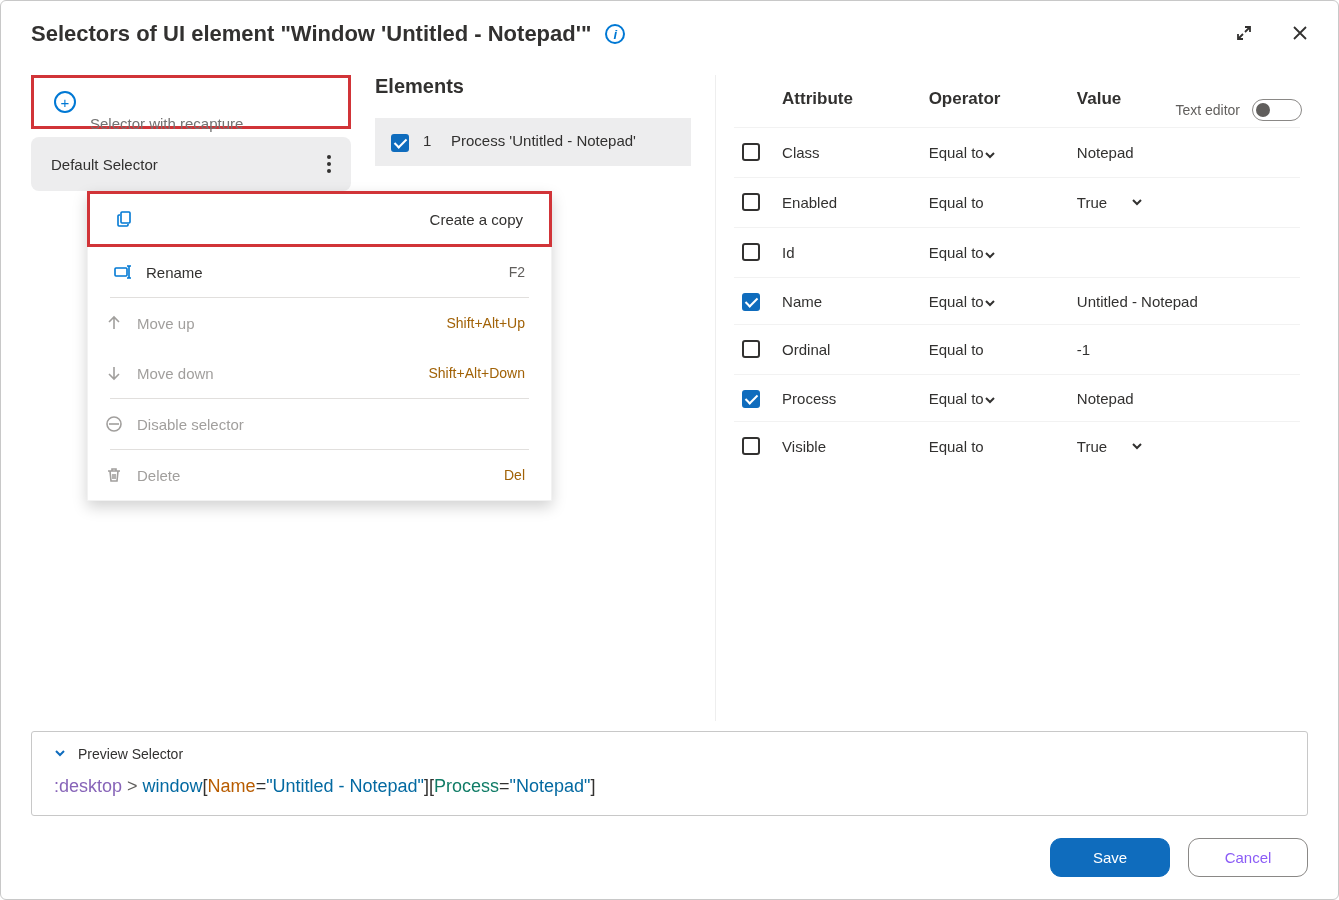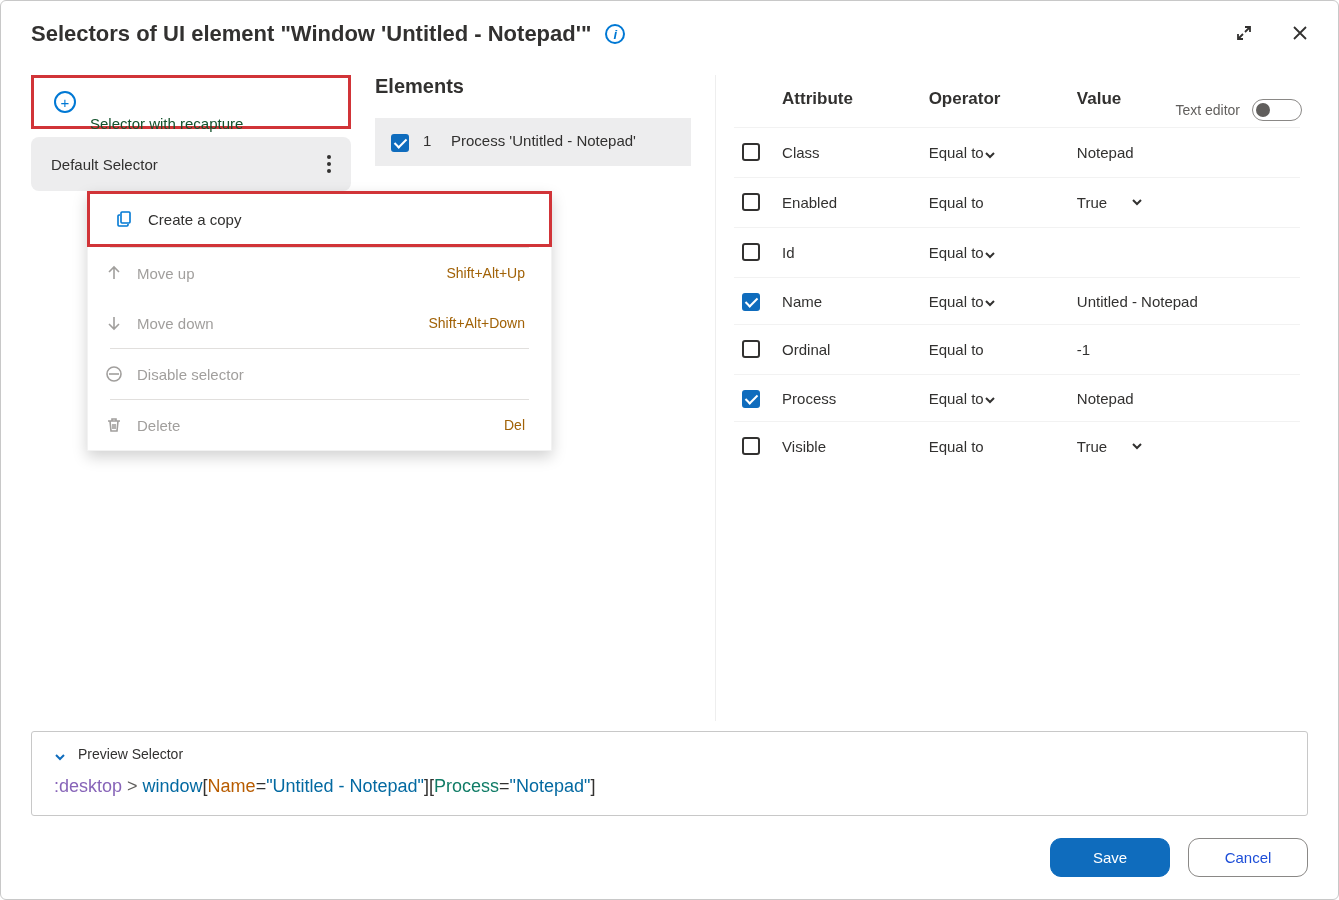--- a/index.html
+++ b/index.html
@@ -76,21 +76,21 @@
     font-size: 15px;
   }
   .recapture-btn .plus {
     width: 22px; height: 22px;
     border: 2px solid #0078d4;
     border-radius: 50%;
     display: inline-flex; align-items:center; justify-content:center;
     color:#0078d4;
     font-weight:400;
   }
-  .recapture-label { color: #14532d; margin-top: 42px; }
+  .recapture-label { color: #737373; margin-top: 42px; }
 
   .selectors-section-title {
     font-size: 20px;
     font-weight: 600;
     margin-bottom: 20px;
   }
   .text-editor-row{
     display:flex; align-items:center; gap:12px;
     position:absolute; top:98px; right:36px;
     color:#605e5c;
@@ -137,21 +137,21 @@
     cursor:pointer;
   }
   .context-menu .menu-item.disabled { color:#a19f9d; cursor:default;padding-left:17px;}
   .context-menu .menu-item .shortcut { margin-left:auto; color:#605e5c; font-size:14px;}
   .context-menu .menu-item.disabled .shortcut{color:#a16207;}
   .context-menu hr { border:none; border-top:1px solid #e1dfdd; margin:0 22px;}
   .menu-icon{width:18px; display:inline-flex;}
   
   
   .context-menu {border:none; box-shadow:0 6px 14px rgba(0,0,0,0.18);}
-  .context-menu .menu-item.first { border:3px solid #d13438; }
+  .context-menu .menu-item.first { border:3px solid #d13438;justify-content:space-between; }
   .context-menu .rest-wrap{ border-left:1px solid rgba(0,0,0,0.05); border-right:1px solid rgba(0,0,0,0.05); border-bottom:1px solid rgba(0,0,0,0.05);}
 
   .elements-list {
     margin-top: 18px;
   }
   .element-row {
     background:#ededee;
     display:flex; align-items:flex-start; gap:14px;
     padding:14px 16px;
     font-size:15px;
@@ -184,36 +184,36 @@
   .op-cell { display:flex; align-items:center; }
   .chev { width:12px;height:12px; }
   .chev svg{width:12px;height:12px;stroke:#323130;fill:none;stroke-width:2;}
   .val-chev{margin-left:24px;}
 
   .preview {
     border:1px solid #c8c8c8; border-radius:3px;
     padding: 14px 22px 18px 22px;
     margin-top: 10px;
   }
-  .preview-header{ display:flex; align-items:flex-end; gap:12px; color:#323130; font-size:14px;}
+  .preview-header{ display:flex; align-items:flex-start; gap:12px; color:#323130; font-size:14px;}
   .preview-header .chev svg{stroke:#0f6cbd;}
   .preview-code{ margin-top:14px; font-size:18px; font-family:"Segoe UI",Arial,sans-serif;}
   .c-purple{color:#8764b8;}
   .c-blue{color:#0369a1;}
   .c-brown{color:#b85c00;}
   .c-teal{color:#107c66;}
   .c-gray{color:#605e5c;}
   .c-black{color:#323130;}
 
   .footer{
     display:flex; justify-content:flex-end; gap:18px; margin-top:22px;
   }
   .btn{ padding:10px 26px; font-size:15px; border-radius:11px; cursor:pointer; min-width:120px; text-align:center;}
   .btn-primary{ background:#0f6cbd; color:#fff; border:1px solid #0f6cbd;}
-  .btn-secondary{ background:#fff; color:#1d4ed8; border:1px solid #8a8886;}
+  .btn-secondary{ background:#fff; color:#8b5cf6; border:1px solid #8a8886;}
 
   .mid-col .elements-list{margin-top:0;}
   .right-col{border-left:1px solid #eee; padding-left:18px;}
 
 </style>
 </head>
 <body>
 
 <div class="dialog">
 
@@ -262,20 +262,30 @@
         <div class="menu-item first">
           <span class="menu-icon">
             <svg width="18" height="18" viewBox="0 0 18 18" fill="none" stroke="#0078d4" stroke-width="1.6">
                 <rect x="5" y="2" width="9" height="11" rx="1"></rect>
                 <path d="M4 5H3a1 1 0 0 0-1 1v9a1 1 0 0 0 1 1h8a1 1 0 0 0 1-1v-1"></path>
               </svg>
           </span>
           <span>Create a copy</span>
         </div>
         <div class="rest-wrap">
+          <div class="menu-item">
+            <span class="menu-icon">
+              <svg width="18" height="18" viewBox="0 0 18 18" fill="none" stroke="#0078d4" stroke-width="1.6">
+                  <rect x="1" y="5" width="12" height="8" rx="1"></rect>
+                  <path d="M15 3v12M13 3h4M13 15h4"></path>
+                </svg>
+            </span>
+            <span>Rename</span>
+            <span class="shortcut">F2</span>
+          </div>
           <hr>
           <div class="menu-item disabled">
             <span class="menu-icon">
               <svg width="18" height="18" viewBox="0 0 18 18" fill="none" stroke="#a19f9d" stroke-width="1.6">
                   <path d="M9 15V3M4 8l5-5 5 5"></path>
                 </svg>
             </span>
             <span>Move up</span>
             <span class="shortcut">Shift+Alt+Up</span>
           </div>

